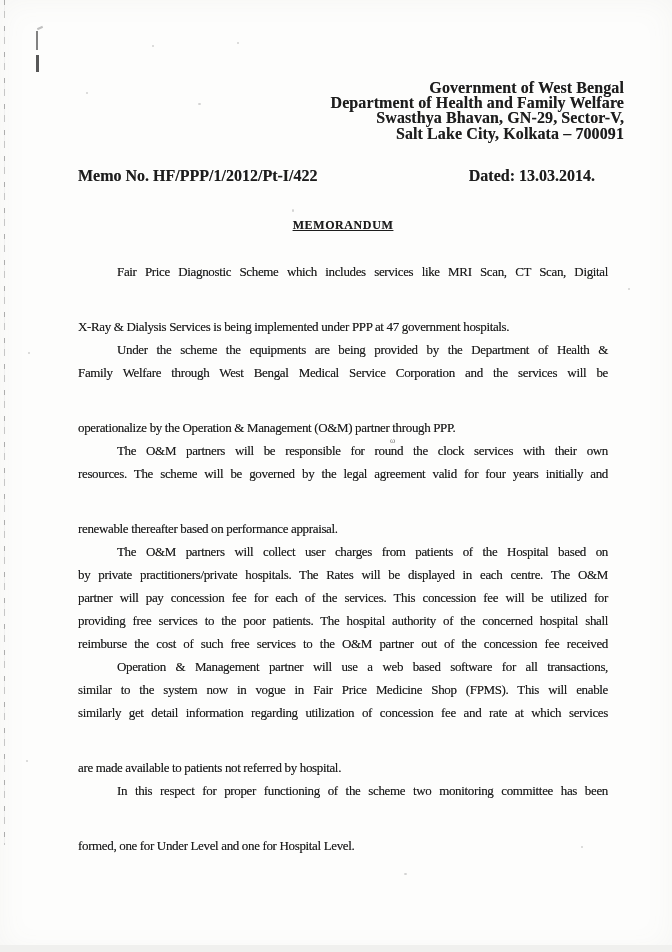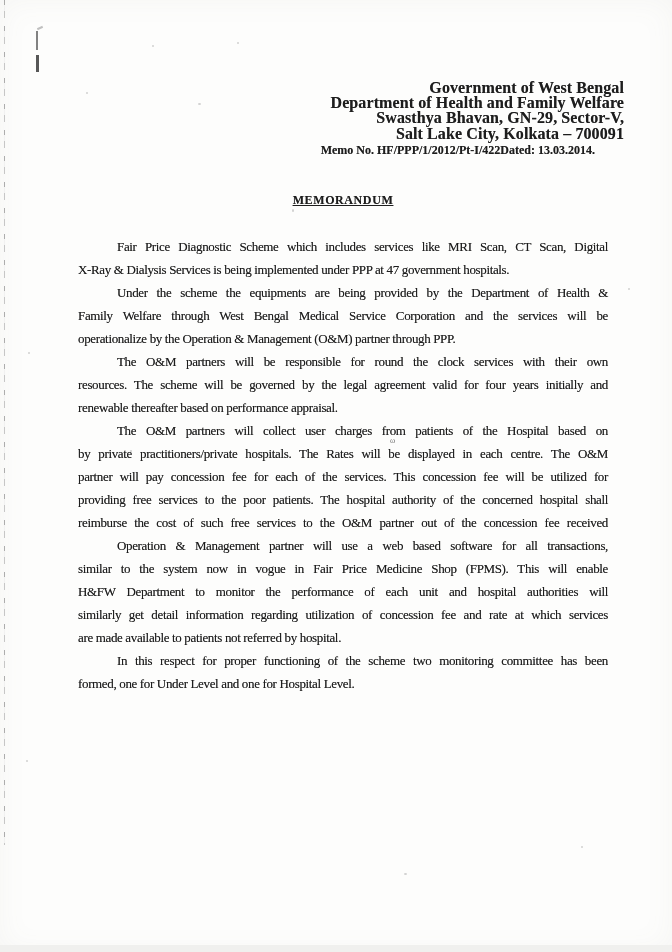--- a/index.html
+++ b/index.html
@@ -80,23 +80,24 @@
     text-align: right;
     font-weight: bold;
     font-size: 16px;
     line-height: 15.2px;
     transform: translateX(16px);
     letter-spacing: 0.1px;
   }
 
   .memo-row {
     display: flex;
-    justify-content: flex-end;
+    justify-content: space-between;
     font-weight: bold;
-    font-size: 12px;
+    font-size: 16px;
+    margin-top: 25px;
     line-height: 19px;
   }
   .memo-date { padding-right: 13px; }
 
   .doc-title-wrap {
     text-align: center;
     margin-top: 29px;
     line-height: 19px;
   }
   .doc-title {
@@ -111,21 +112,21 @@
     font-size: 13px;
     letter-spacing: -0.35px;
     line-height: 23px;
   }
   .body-text .line {
     text-align: justify;
     text-align-last: justify;
     white-space: normal;
   }
   .body-text .line.first { text-indent: 39px; }
-  .body-text .line.last  { text-align-last: auto; }
+  .body-text .line.last  { text-align-last: auto; margin-top: 32px; }
 
   
   .letterhead, .memo-row, .doc-title, .body-text {
     text-shadow: 0 0 0.6px rgba(30,30,30,0.55);
   }
 
   
   .tiny-glyph {
     position: absolute;
     font-size: 8px;
@@ -185,21 +186,20 @@
         <div class="line first">The O&amp;M partners will be responsible for round the clock services with their own</div>
         <div class="line">resources. The scheme will be governed by the legal agreement valid for four years initially and</div>
         <div class="line last">renewable thereafter based on performance appraisal.</div>
         <div class="line first">The O&amp;M partners will collect user charges from patients of the Hospital based on</div>
         <div class="line">by private practitioners/private hospitals. The Rates will be displayed in each centre. The O&amp;M</div>
         <div class="line">partner will pay concession fee for each of the services. This concession fee will be utilized for</div>
         <div class="line">providing free services to the poor patients. The hospital authority of the concerned hospital shall</div>
         <div class="line">reimburse the cost of such free services to the O&amp;M partner out of the concession fee received</div>
         <div class="line first">Operation &amp; Management partner will use a web based software for all transactions,</div>
         <div class="line">similar to the system now in vogue in Fair Price Medicine Shop (FPMS). This will enable</div>
-        <div class="line">H&amp;FW Department to monitor the performance of each unit and hospital authorities will</div>
         <div class="line">similarly get detail information regarding utilization of concession fee and rate at which services</div>
         <div class="line last">are made available to patients not referred by hospital.</div>
         <div class="line first">In this respect for proper functioning of the scheme two monitoring committee has been</div>
         <div class="line last">formed, one for Under Level and one for Hospital Level.</div>
       </div>
 
   </div>
 </div>
 
 </body></html>

